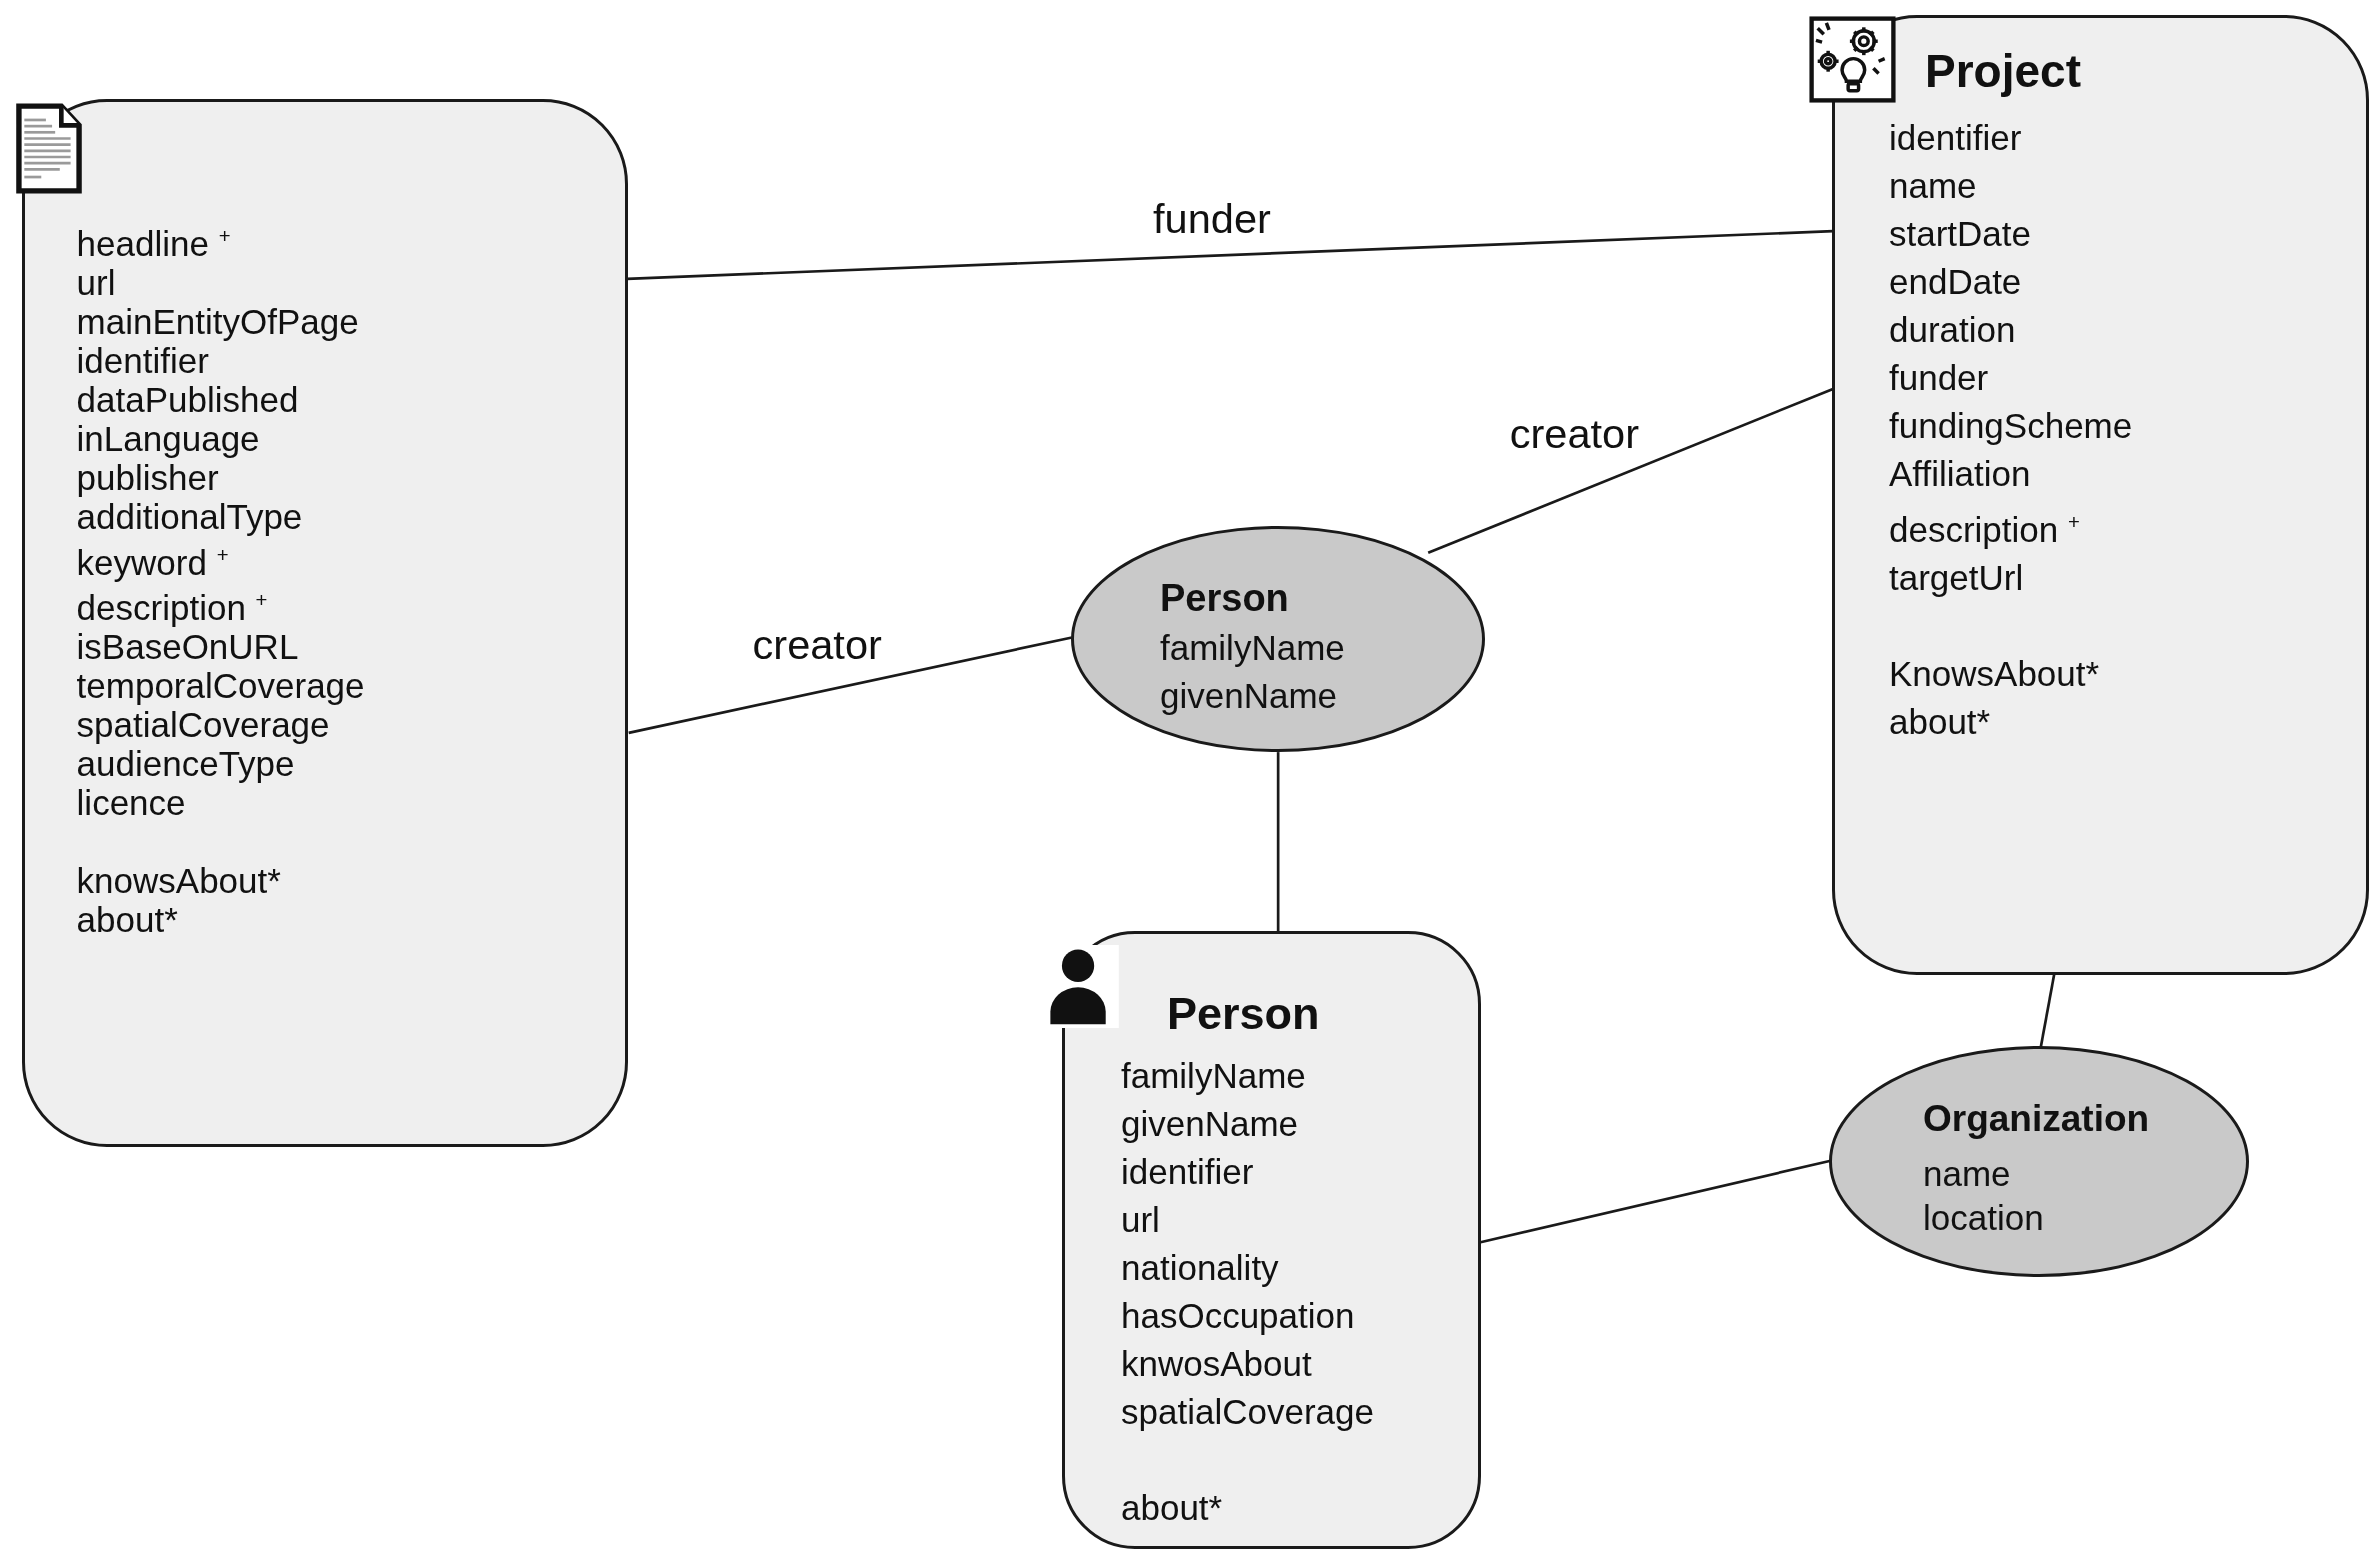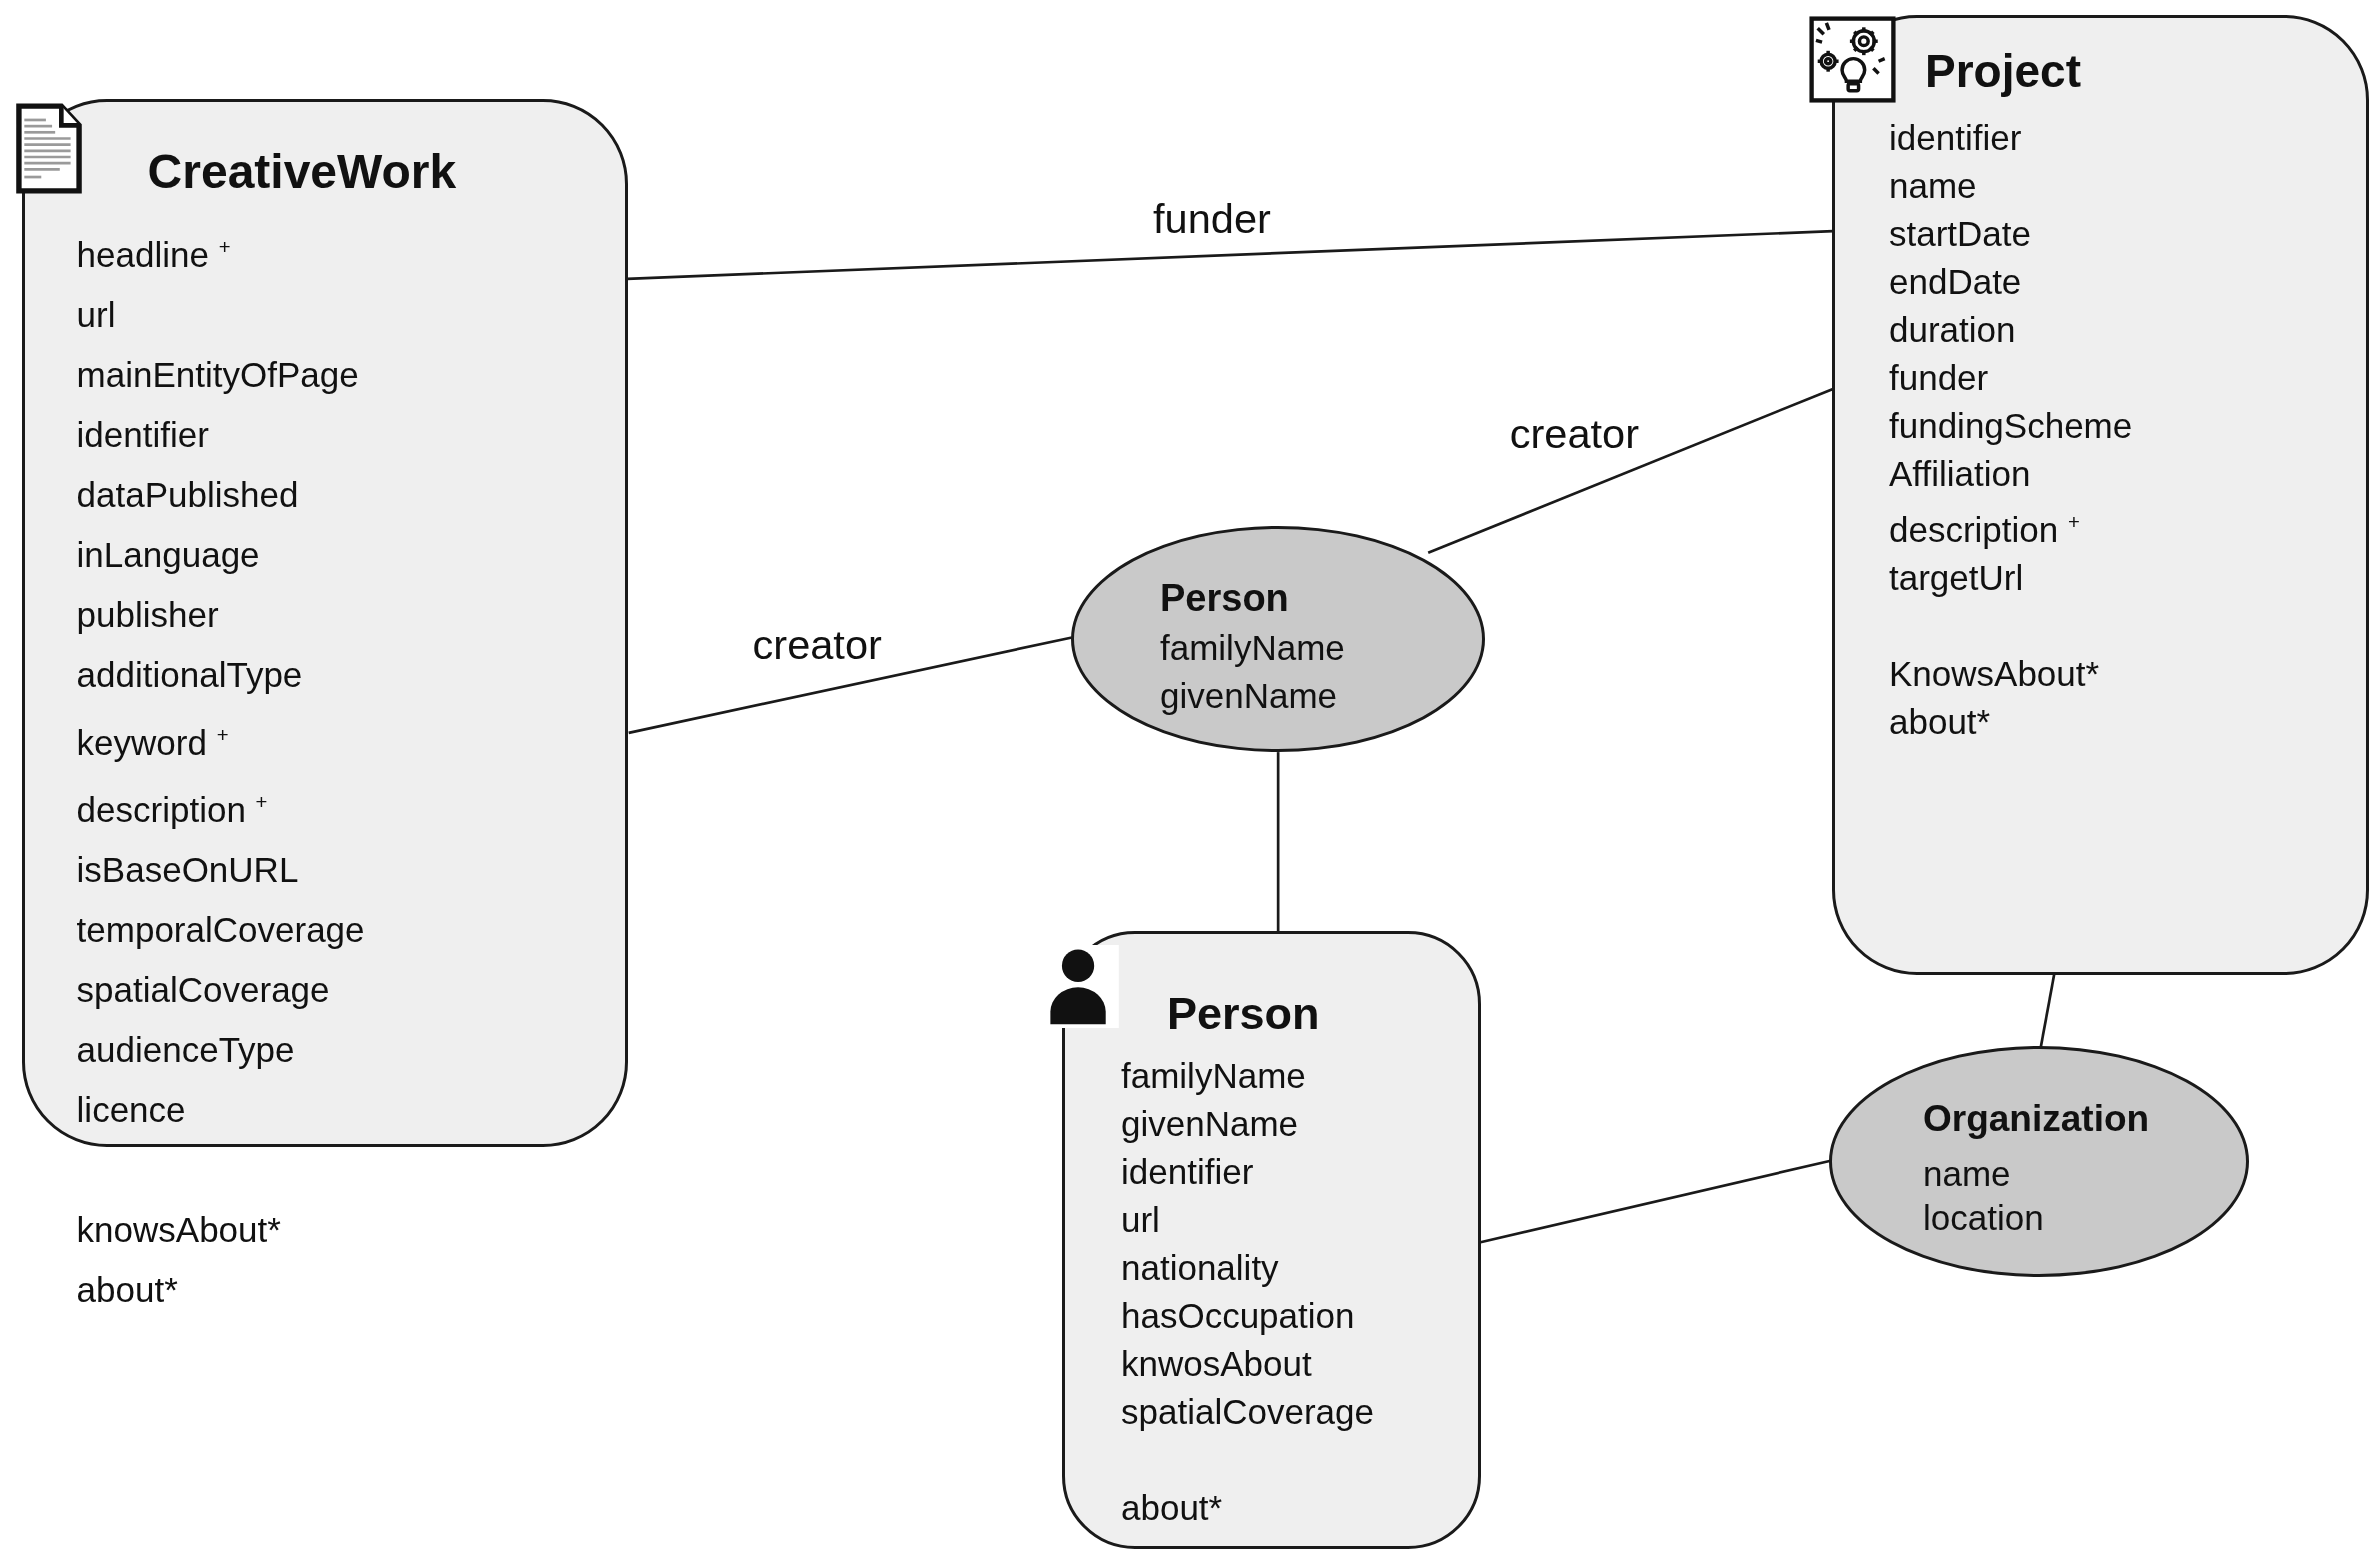--- a/index.html
+++ b/index.html
@@ -9,21 +9,21 @@
     font-family:"Liberation Sans", sans-serif;
   }
   .node{position:absolute;box-sizing:border-box;background:#efefef;border:3.1px solid #1a1a1a;}
   .rbox{border-radius:85px;}
   .rbox-sm{border-radius:73px;}
   .ellipse{border-radius:50%;background:#c9c9c9;}
   .node-title{position:absolute;font-weight:bold;white-space:nowrap;}
   .attrs{position:absolute;}
   .attr-row{white-space:nowrap;}
   .attr-row sup{font-size:0.58em;}
-  .attrs-cw{font-size:35px;line-height:60px;}
+  .attrs-cw{font-size:35px;line-height:39px;}
   .attrs-pj{font-size:35px;line-height:48px;}
   .attrs-pe{font-size:35px;line-height:48px;}
   .attrs-pb{font-size:35px;line-height:48px;}
   .attrs-org{font-size:35px;line-height:44px;}
   .icon{position:absolute;}
   .edges{position:absolute;left:0;top:0;pointer-events:none;}
   .edges line{stroke:#1a1a1a;stroke-width:3.5;}
   .edge-label{font-size:54px;fill:#111;font-family:"Liberation Sans",sans-serif;}
   .legend{position:absolute;left:127px;top:1356px;font-size:35px;line-height:57px;}
 </style>
@@ -38,21 +38,20 @@
     <line x1="1856" y1="718" x2="2382" y2="505"></line>
     <line x1="1661" y1="977" x2="1661" y2="1212"></line>
     <line x1="1924" y1="1614" x2="2379" y2="1508"></line>
     <line x1="2720" y1="991" x2="2652" y2="1361"></line>
     <text class="edge-label" x="1575" y="302" text-anchor="middle">funder</text>
     <text class="edge-label" x="1062" y="856" text-anchor="middle">creator</text>
     <text class="edge-label" x="2046" y="582" text-anchor="middle">creator</text>
   </svg>
 
   <div class="node rbox" style="left:21.6px;top:99px;width:606px;height:1048px;">
-    <div class="node-title" style="left:123px;top:42px;font-size:48px;">CreativeWork</div>
     <div class="attrs attrs-cw" style="left:52px;top:115px;">
         <div class="attr-row">headline&nbsp;<sup>+</sup></div>
         <div class="attr-row">url</div>
         <div class="attr-row">mainEntityOfPage</div>
         <div class="attr-row">identifier</div>
         <div class="attr-row">dataPublished</div>
         <div class="attr-row">inLanguage</div>
         <div class="attr-row">publisher</div>
         <div class="attr-row">additionalType</div>
         <div class="attr-row">keyword&nbsp;<sup>+</sup></div>

